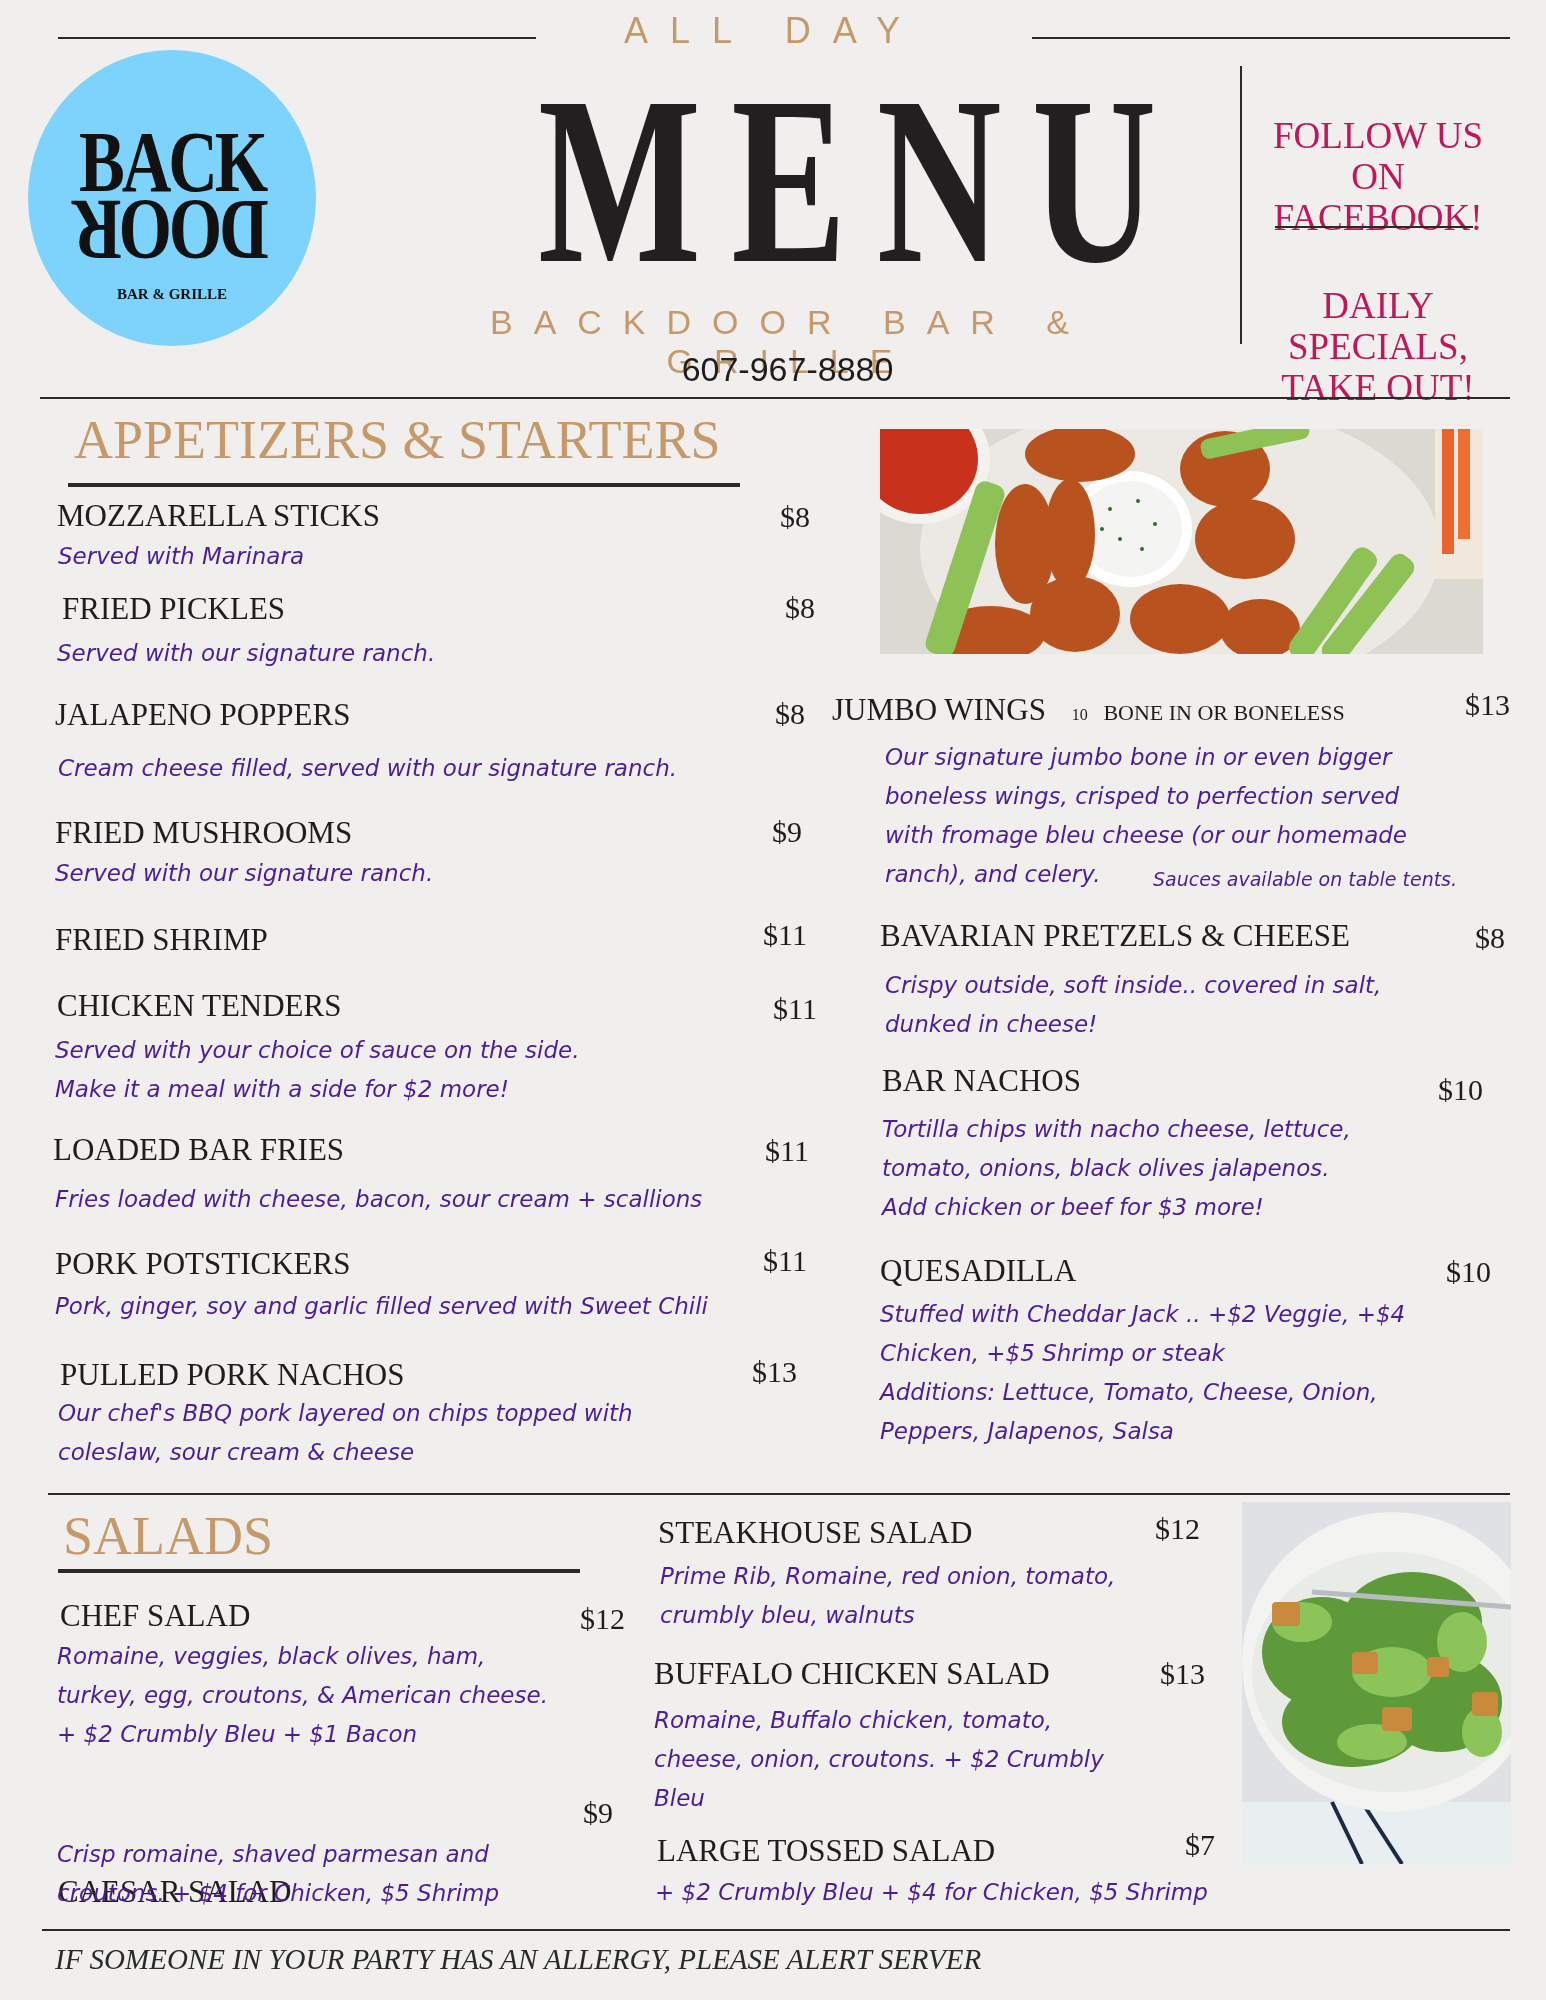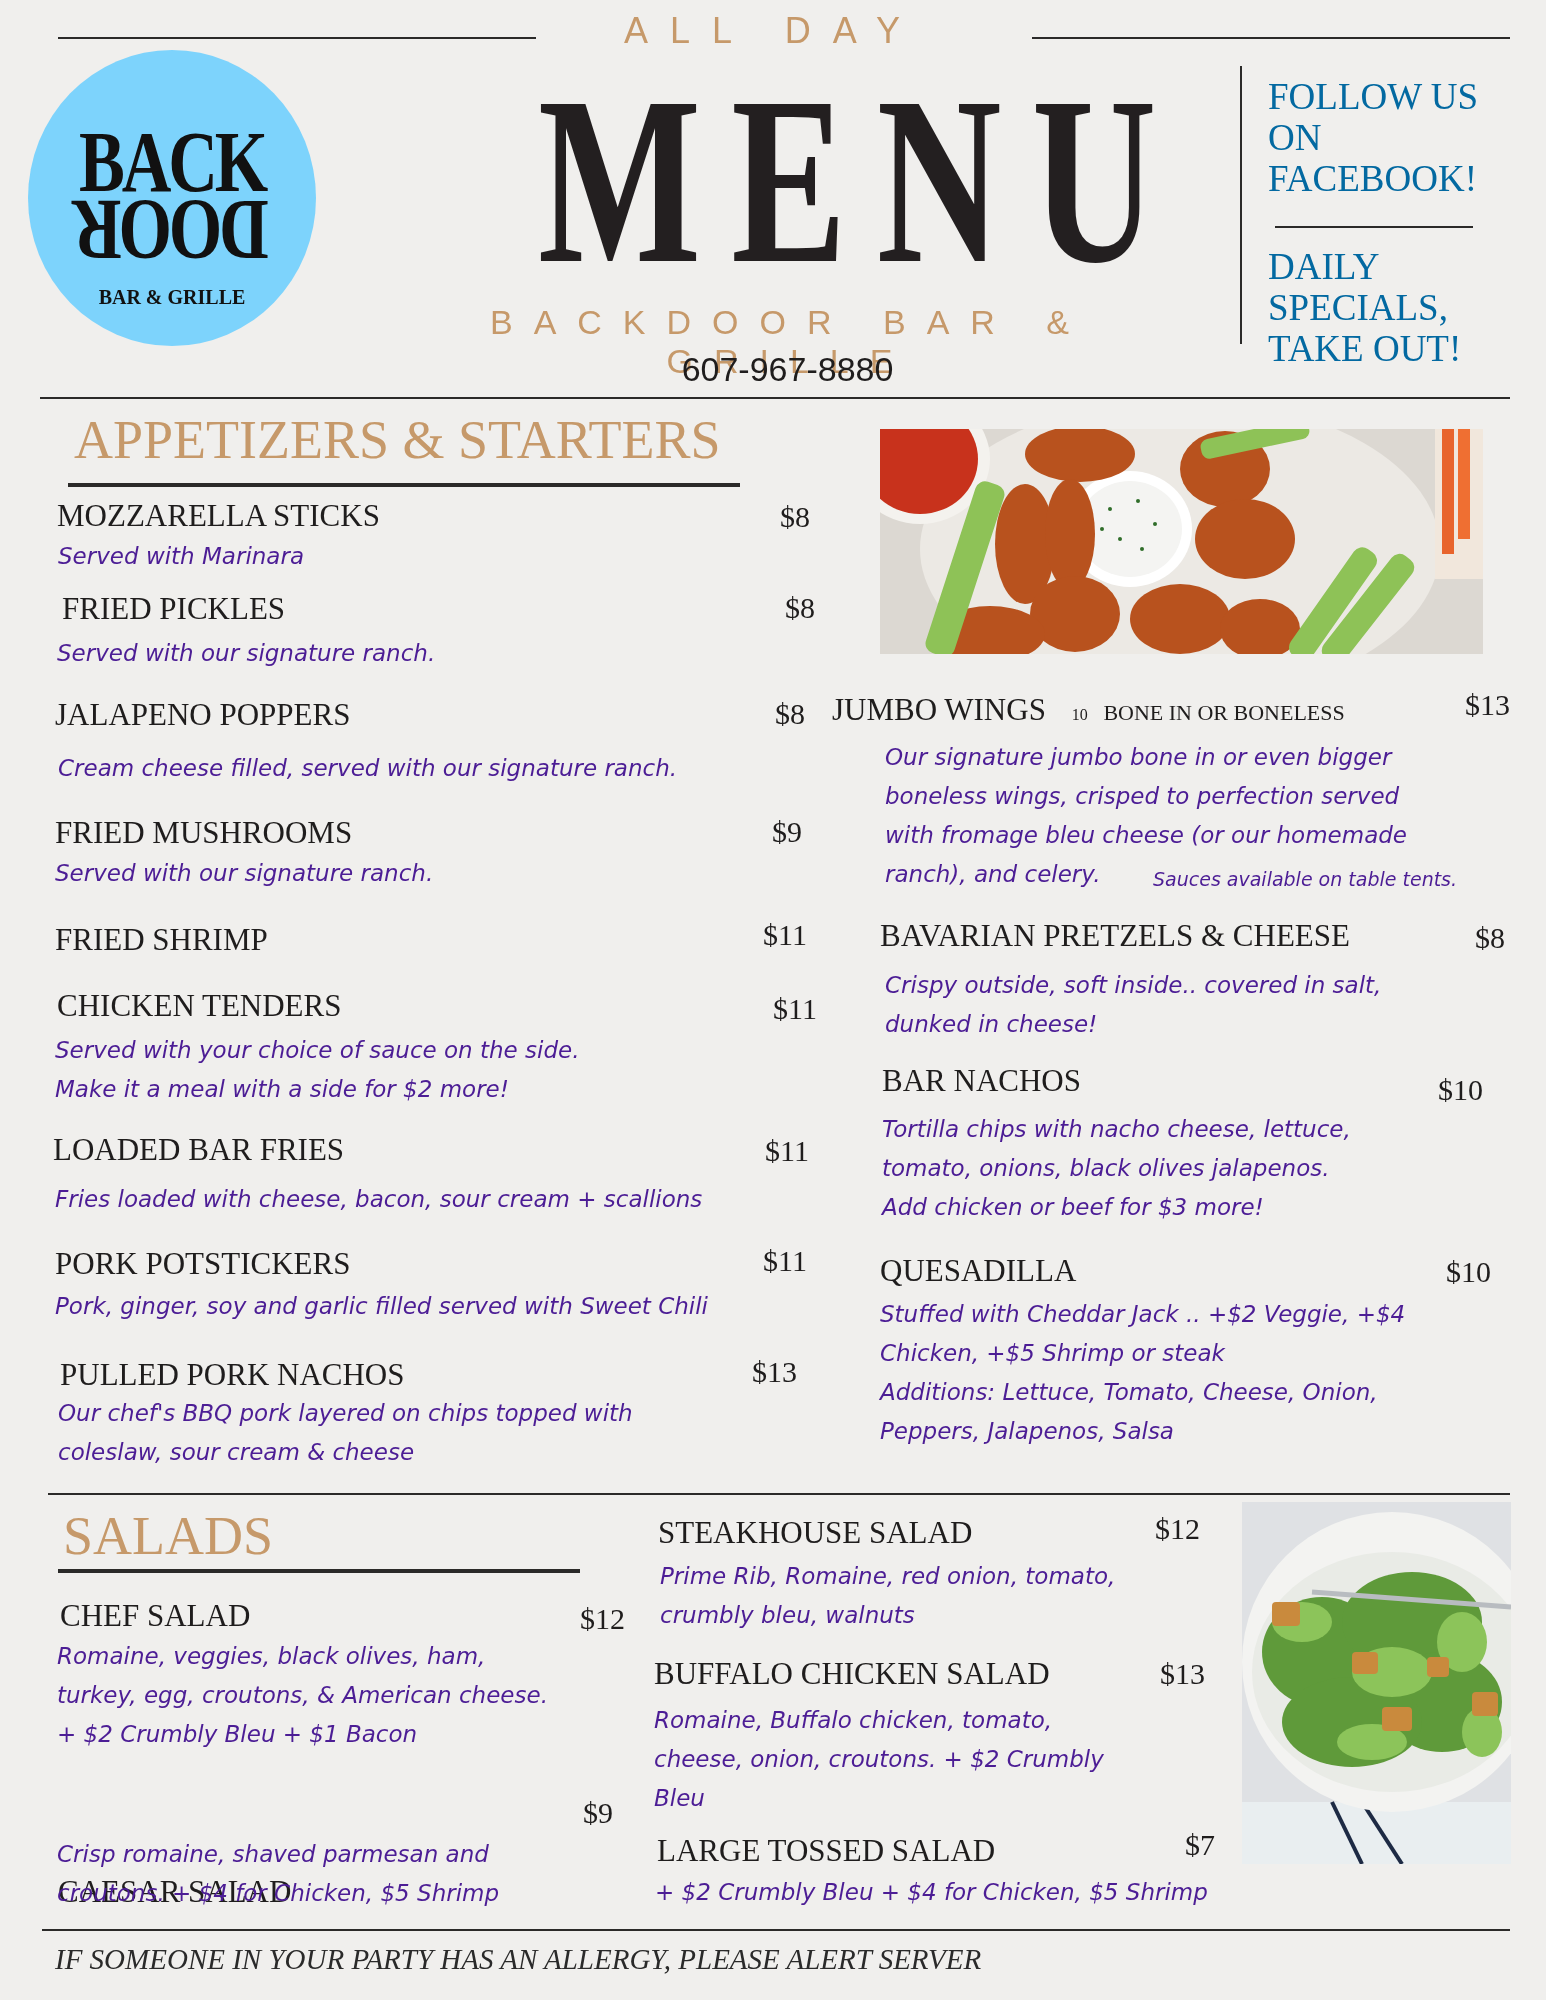--- a/index.html
+++ b/index.html
@@ -20,24 +20,24 @@
     font-size: 34px; letter-spacing: 21px; color: #c6996a; }
   .phone { top: 350px; left: 600px; width: 375px; text-align: center; font-family: "Liberation Sans", sans-serif;
     font-size: 34px; color: #1f1d1d; }
 
   .logo { top: 50px; left: 28px; width: 288px; height: 296px; border-radius: 50%; background: #7dd3fc; }
   .logo-back, .logo-door { position: absolute; left: 0; width: 288px; text-align: center; font-family: "Liberation Serif", serif;
     font-weight: bold; font-size: 86px; line-height: 80px; color: #111; letter-spacing: -4px; transform: scaleX(0.8); }
   .logo-back { top: 72px; }
   .logo-door { top: 140px; transform: scaleX(-0.8) scaleY(-1); }
   .logo-sub { position: absolute; top: 236px; left: 0; width: 288px; text-align: center; font-family: "Liberation Serif", serif;
-    font-weight: bold; font-size: 20px; color: #111; }
-
-  .side-text { left: 1268px; width: 220px; text-align: left; font-family: "Liberation Serif", serif; font-size: 37px;
-    line-height: 41px; color: #0369a1; }
+    font-weight: bold; font-size: 15px; color: #111; }
+
+  .side-text { left: 1268px; width: 220px; text-align: center; font-family: "Liberation Serif", serif; font-size: 37px;
+    line-height: 41px; color: #be185d; margin-top: 39px; }
 
   
   .section-title { font-family: "Liberation Serif", serif; color: #c6996a; font-size: 54px; line-height: 60px; }
   .item-name { position: absolute; font-family: "Liberation Serif", serif; font-size: 31px; color: #1f1d1d; white-space: nowrap; }
   .item-price { position: absolute; font-family: "Liberation Serif", serif; font-size: 30px; color: #1f1d1d; white-space: nowrap; }
   .item-desc { position: absolute; font-family: "DejaVu Sans", sans-serif; font-style: italic; font-size: 23px; line-height: 39px;
     color: #4c1d95; white-space: pre-line; }
   .note-small { font-size: 19px; }
   .wing-extra { font-size: 22px; }
   .wing-count { font-size: 16px; }

